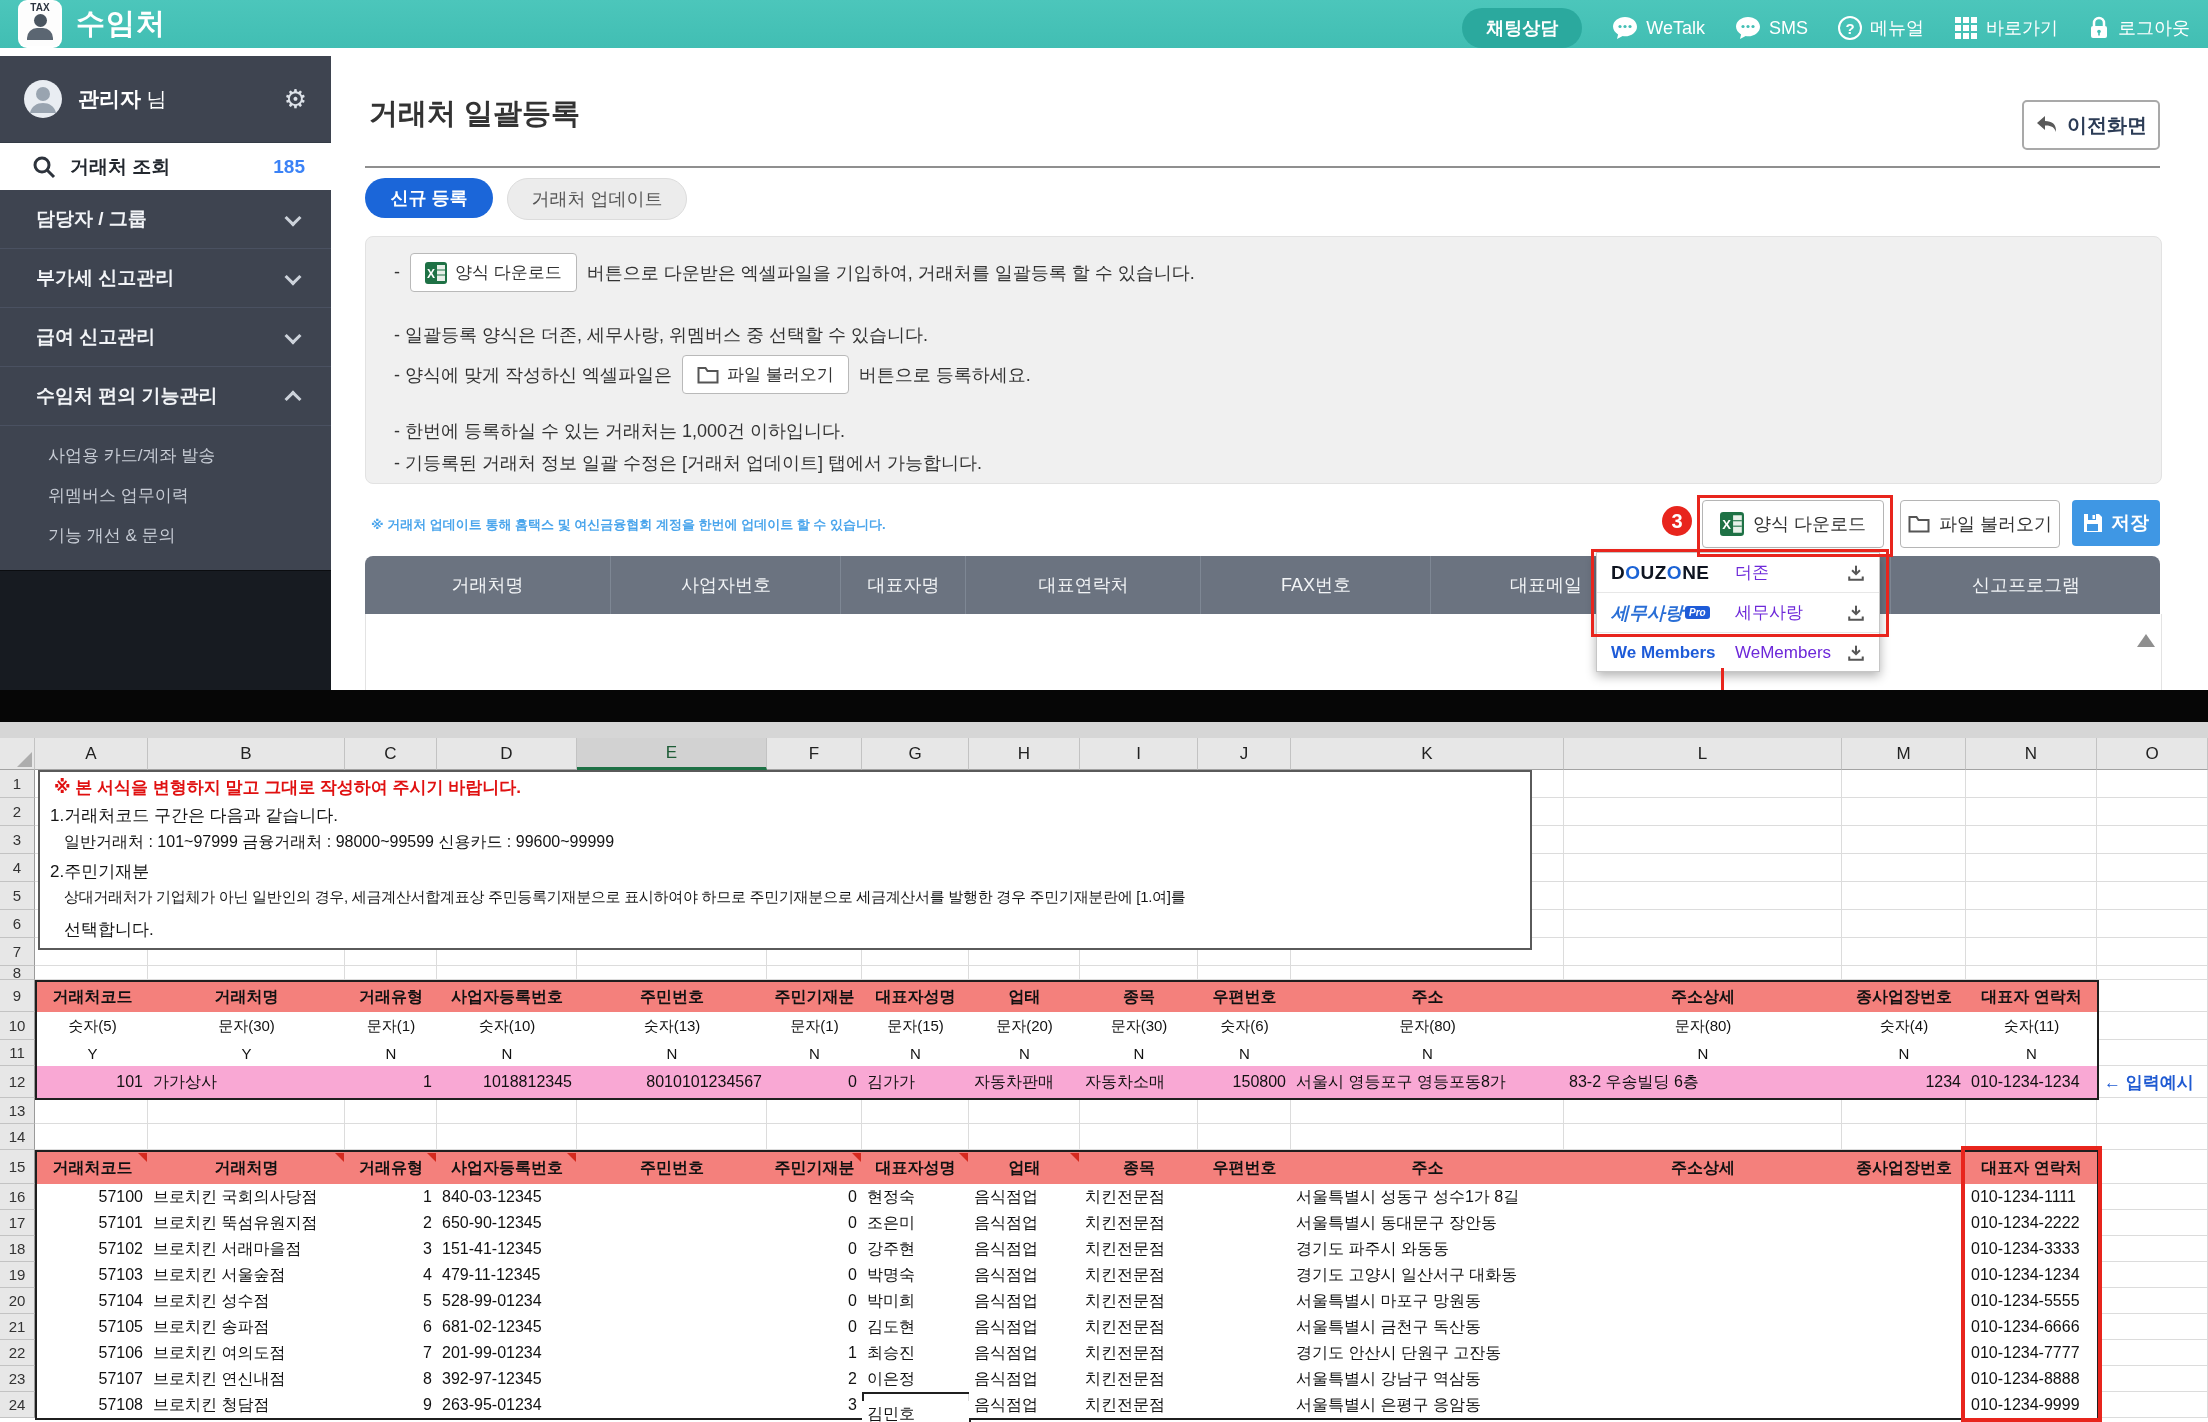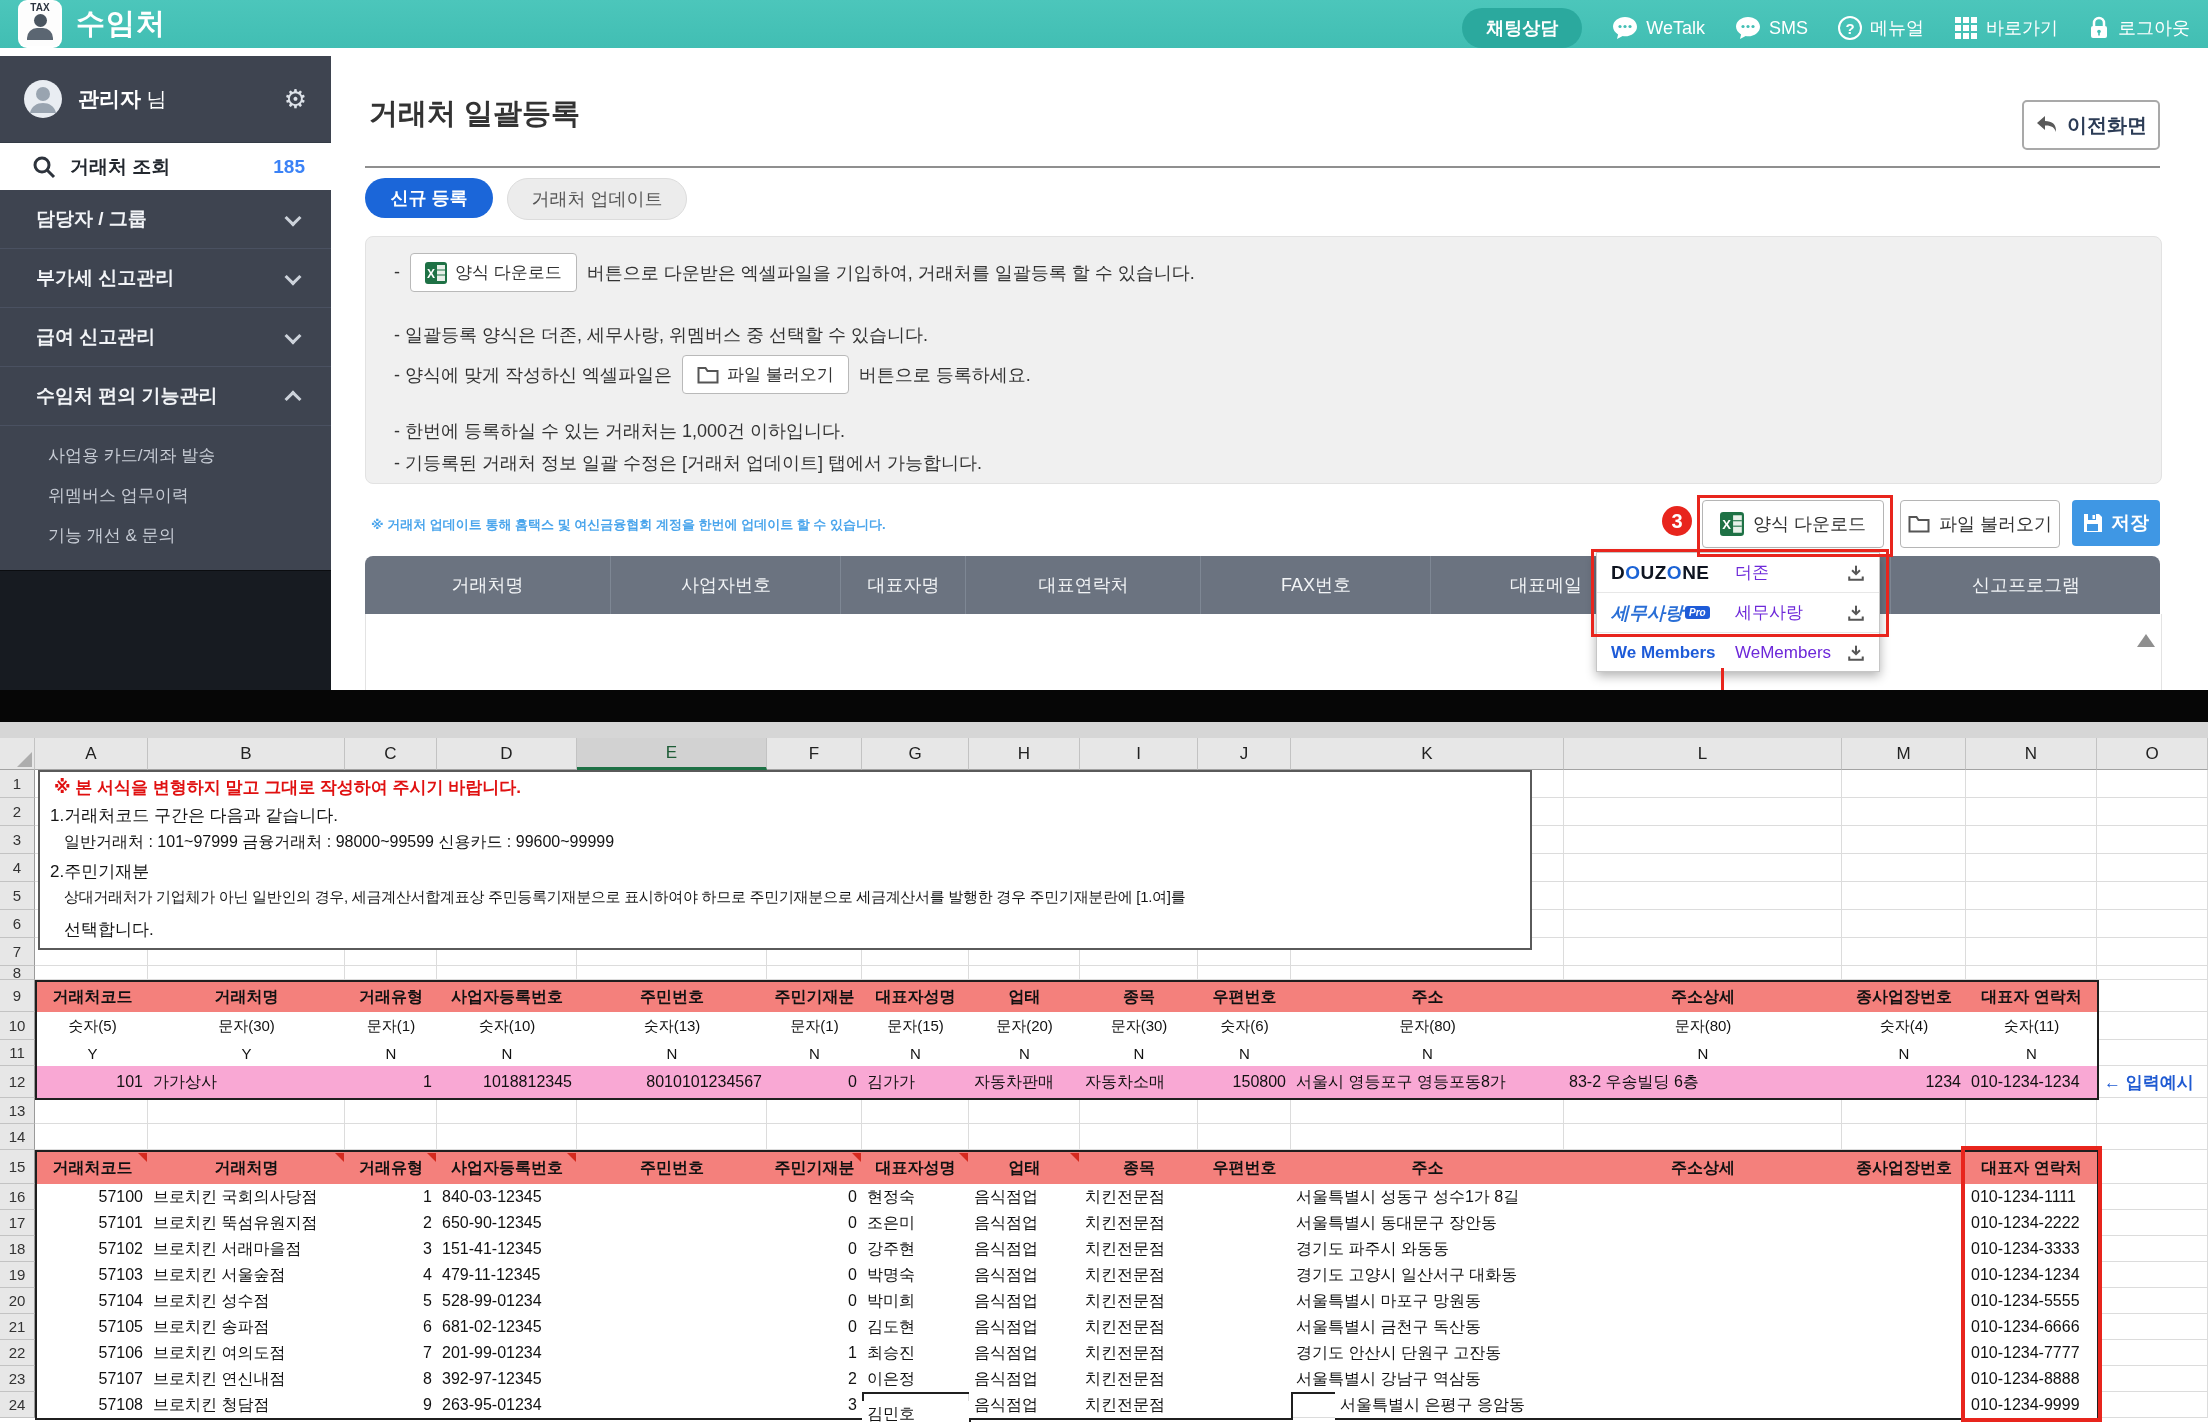--- a/index.html
+++ b/index.html
@@ -611,21 +611,21 @@
       <div class="cell " style="position: absolute; left: 35px; top: 670px; width: 115px; height: 28px; justify-content: flex-end; border-left: 2px solid rgb(31, 31, 31);">57108</div>
       <div class="cell " style="position: absolute; left: 148px; top: 670px; width: 199px; height: 28px; justify-content: flex-start;">브로치킨 청담점</div>
       <div class="cell " style="position: absolute; left: 345px; top: 670px; width: 94px; height: 28px; justify-content: flex-end;">9</div>
       <div class="cell " style="position: absolute; left: 437px; top: 670px; width: 142px; height: 28px; justify-content: flex-start;">263-95-01234</div>
       <div class="cell " style="position: absolute; left: 577px; top: 670px; width: 192px; height: 28px; justify-content: flex-start;"></div>
       <div class="cell " style="position: absolute; left: 767px; top: 670px; width: 97px; height: 28px; justify-content: flex-end;">3</div>
       <div class="cell " style="position: absolute; left: 862px; top: 670px; width: 109px; height: 28px; justify-content: flex-start; margin-top: 9px;">김민호</div>
       <div class="cell " style="position: absolute; left: 969px; top: 670px; width: 113px; height: 28px; justify-content: flex-start;">음식점업</div>
       <div class="cell " style="position: absolute; left: 1080px; top: 670px; width: 120px; height: 28px; justify-content: flex-start;">치킨전문점</div>
       <div class="cell " style="position: absolute; left: 1198px; top: 670px; width: 95px; height: 28px; justify-content: flex-start;"></div>
-      <div class="cell " style="position: absolute; left: 1291px; top: 670px; width: 275px; height: 28px; justify-content: flex-start; margin-left: 44px;">서울특별시 은평구 응암동</div>
+      <div class="cell " style="position: absolute; left: 1291px; top: 670px; width: 275px; height: 28px; justify-content: flex-start;">서울특별시 은평구 응암동</div>
       <div class="cell " style="position: absolute; left: 1564px; top: 670px; width: 280px; height: 28px; justify-content: flex-start;"></div>
       <div class="cell " style="position: absolute; left: 1842px; top: 670px; width: 126px; height: 28px; justify-content: flex-start;"></div>
       <div class="cell " style="position: absolute; left: 1966px; top: 670px; width: 133px; height: 28px; justify-content: flex-start;">010-1234-9999</div>
       <div class="tri-note" style="position: absolute; left: 138px; top: 431px;"></div>
       <div class="tri-note" style="position: absolute; left: 335px; top: 431px;"></div>
       <div class="tri-note" style="position: absolute; left: 427px; top: 431px;"></div>
       <div class="tri-note" style="position: absolute; left: 567px; top: 431px;"></div>
       <div class="tri-note" style="position: absolute; left: 852px; top: 431px;"></div>
       <div class="tri-note" style="position: absolute; left: 959px; top: 431px;"></div>
       <div class="tri-note" style="position: absolute; left: 1070px; top: 431px;"></div>

